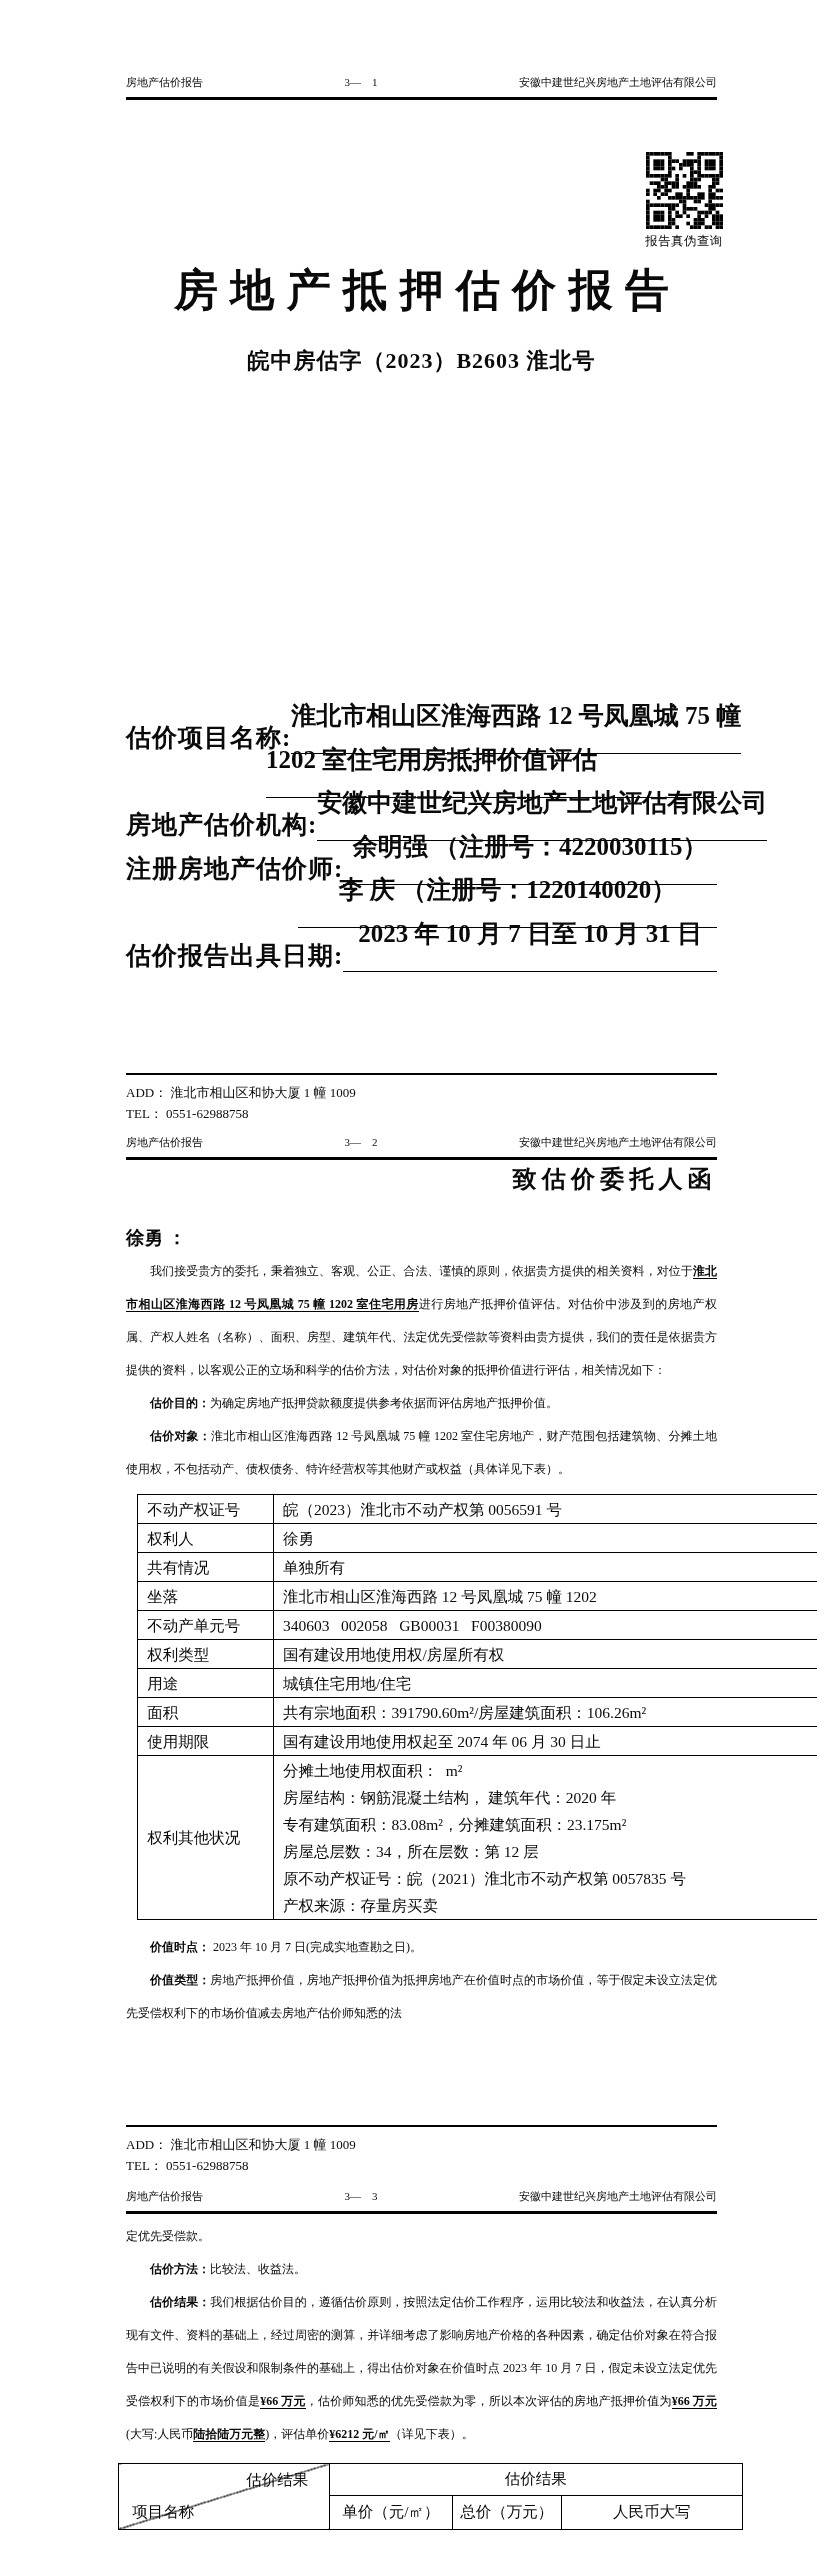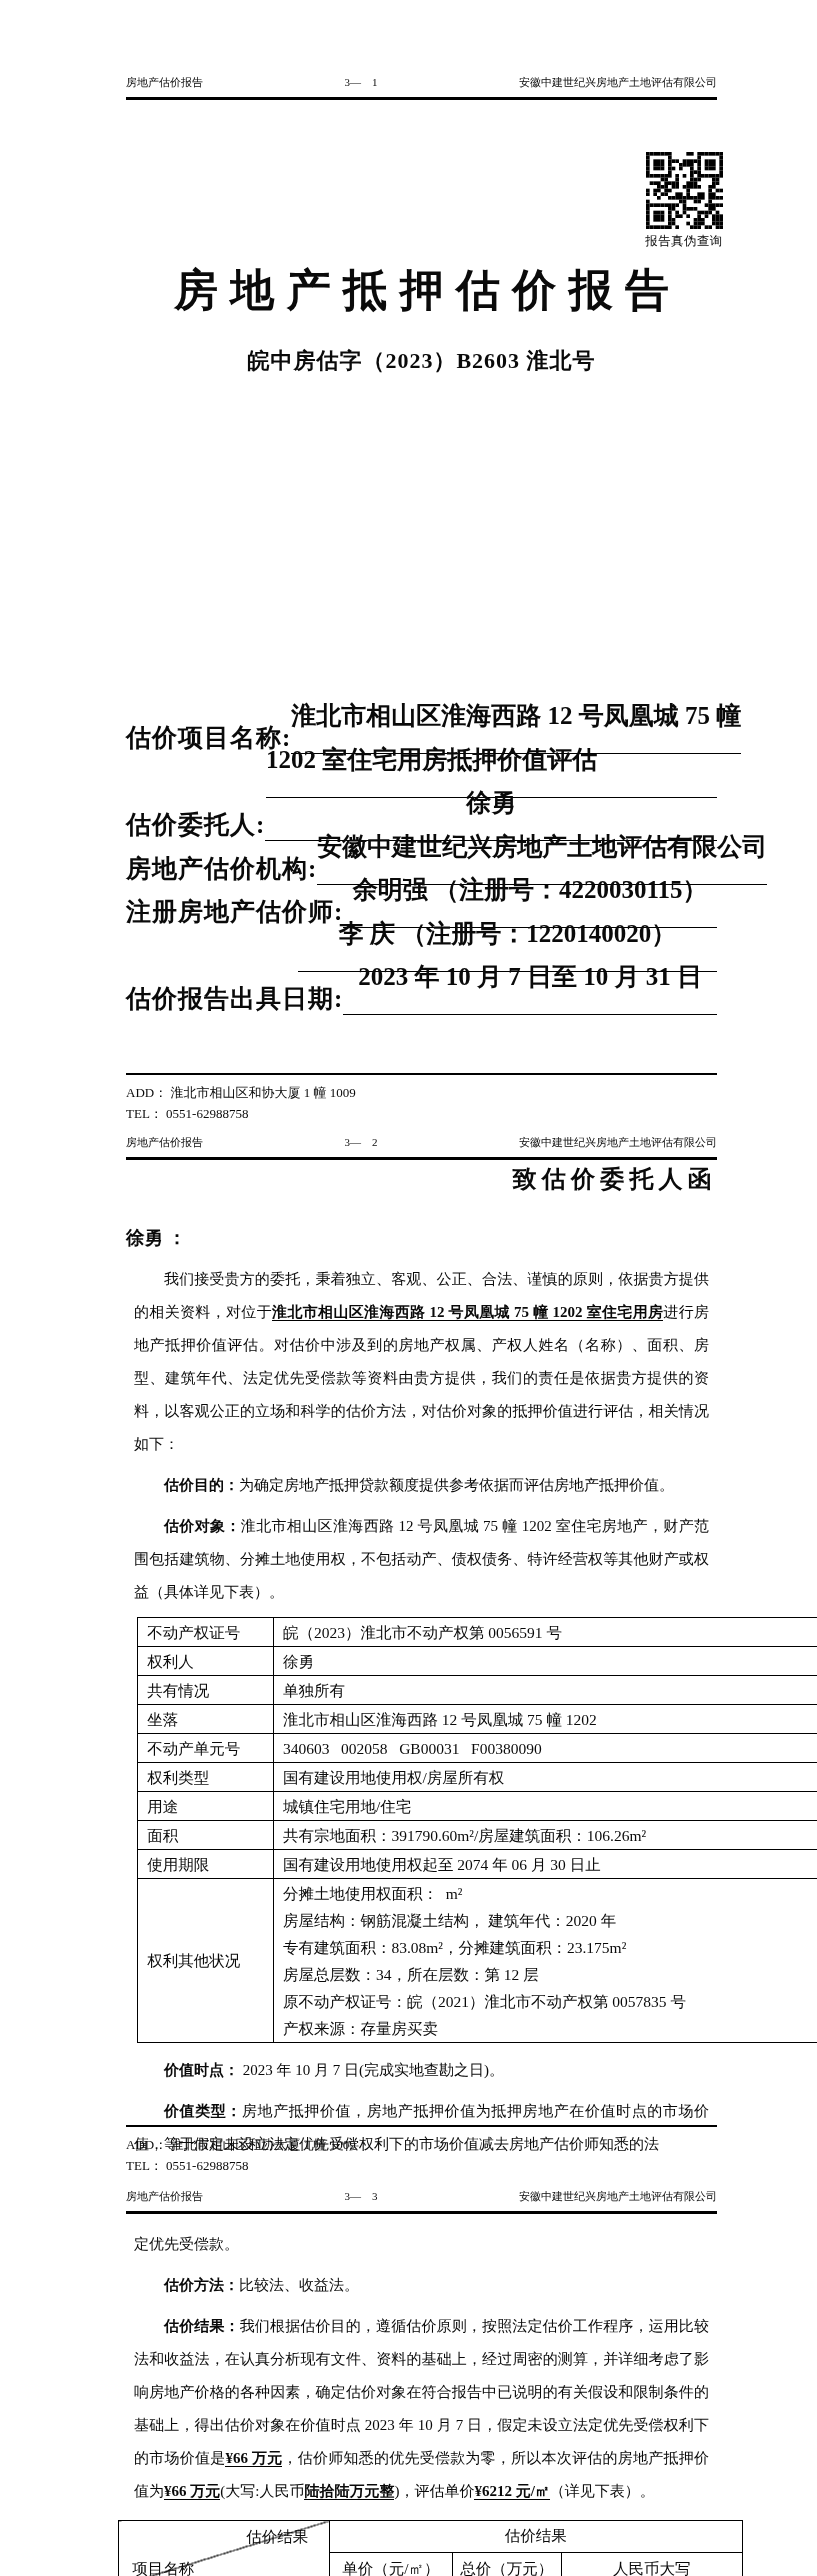--- a/index.html
+++ b/index.html
@@ -25,21 +25,21 @@
   .fields{font-size:25px;font-weight:bold;}
   .fline{display:flex;align-items:flex-end;height:26px;margin-bottom:17.5px;}
   .flabel{white-space:nowrap;letter-spacing:1px;}
   .fspacer{width:172px;flex:none;}
   .fspacer2{width:140px;flex:none;}
   .fval{flex:1;border-bottom:1.5px solid #000;padding-bottom:21px;white-space:nowrap;}
   .fval.center{text-align:center;}
   
   .ltitle{font-size:24px;font-weight:bold;text-align:center;letter-spacing:5.2px;}
   .addressee{font-size:18.5px;font-weight:bold;}
-  .para{font-size:15px;line-height:33px;text-align:justify;text-indent:2em;margin:8px;}
+  .para{font-size:12px;line-height:33px;text-align:justify;text-indent:2em;margin:0;}
   .para.noindent{text-indent:0;}
   .b{font-weight:bold;}
   .u{border-bottom:1.5px solid #000;}
   
   .ptable{border-collapse:collapse;margin-left:11px;width:692px;margin-top:8.2px;border:1.5px solid #000;}
   .ptable td{border:1px solid #000;font-size:15.5px;line-height:27px;padding:0.5px 9.3px;vertical-align:middle;}
   .ptable td.lab{width:116px;}
   .ptable td.val{white-space:pre-wrap;}
   .ptable tr.single td{height:26px;}
   
@@ -319,24 +319,20 @@
     <div class="fields abs" style="top:728px;">
       <div class="fline">
         <span class="flabel">估价项目名称:</span>
           <span class="fval">淮北市相山区淮海西路 12 号凤凰城 75 幢</span>
       </div>
       <div class="fline">
         <span class="fspacer2"></span>
           <span class="fval">1202 室住宅用房抵押价值评估</span>
       </div>
       <div class="fline">
-        <span class="flabel">估价委托人:</span>
-          <span class="fval center">徐勇</span>
-      </div>
-      <div class="fline">
         <span class="flabel">房地产估价机构:</span>
           <span class="fval">安徽中建世纪兴房地产土地评估有限公司</span>
       </div>
       <div class="fline">
         <span class="flabel">注册房地产估价师:</span>
           <span class="fval center">余明强 （注册号：4220030115）</span>
       </div>
       <div class="fline">
         <span class="fspacer"></span>
           <span class="fval center">李  庆 （注册号：1220140020）</span>

